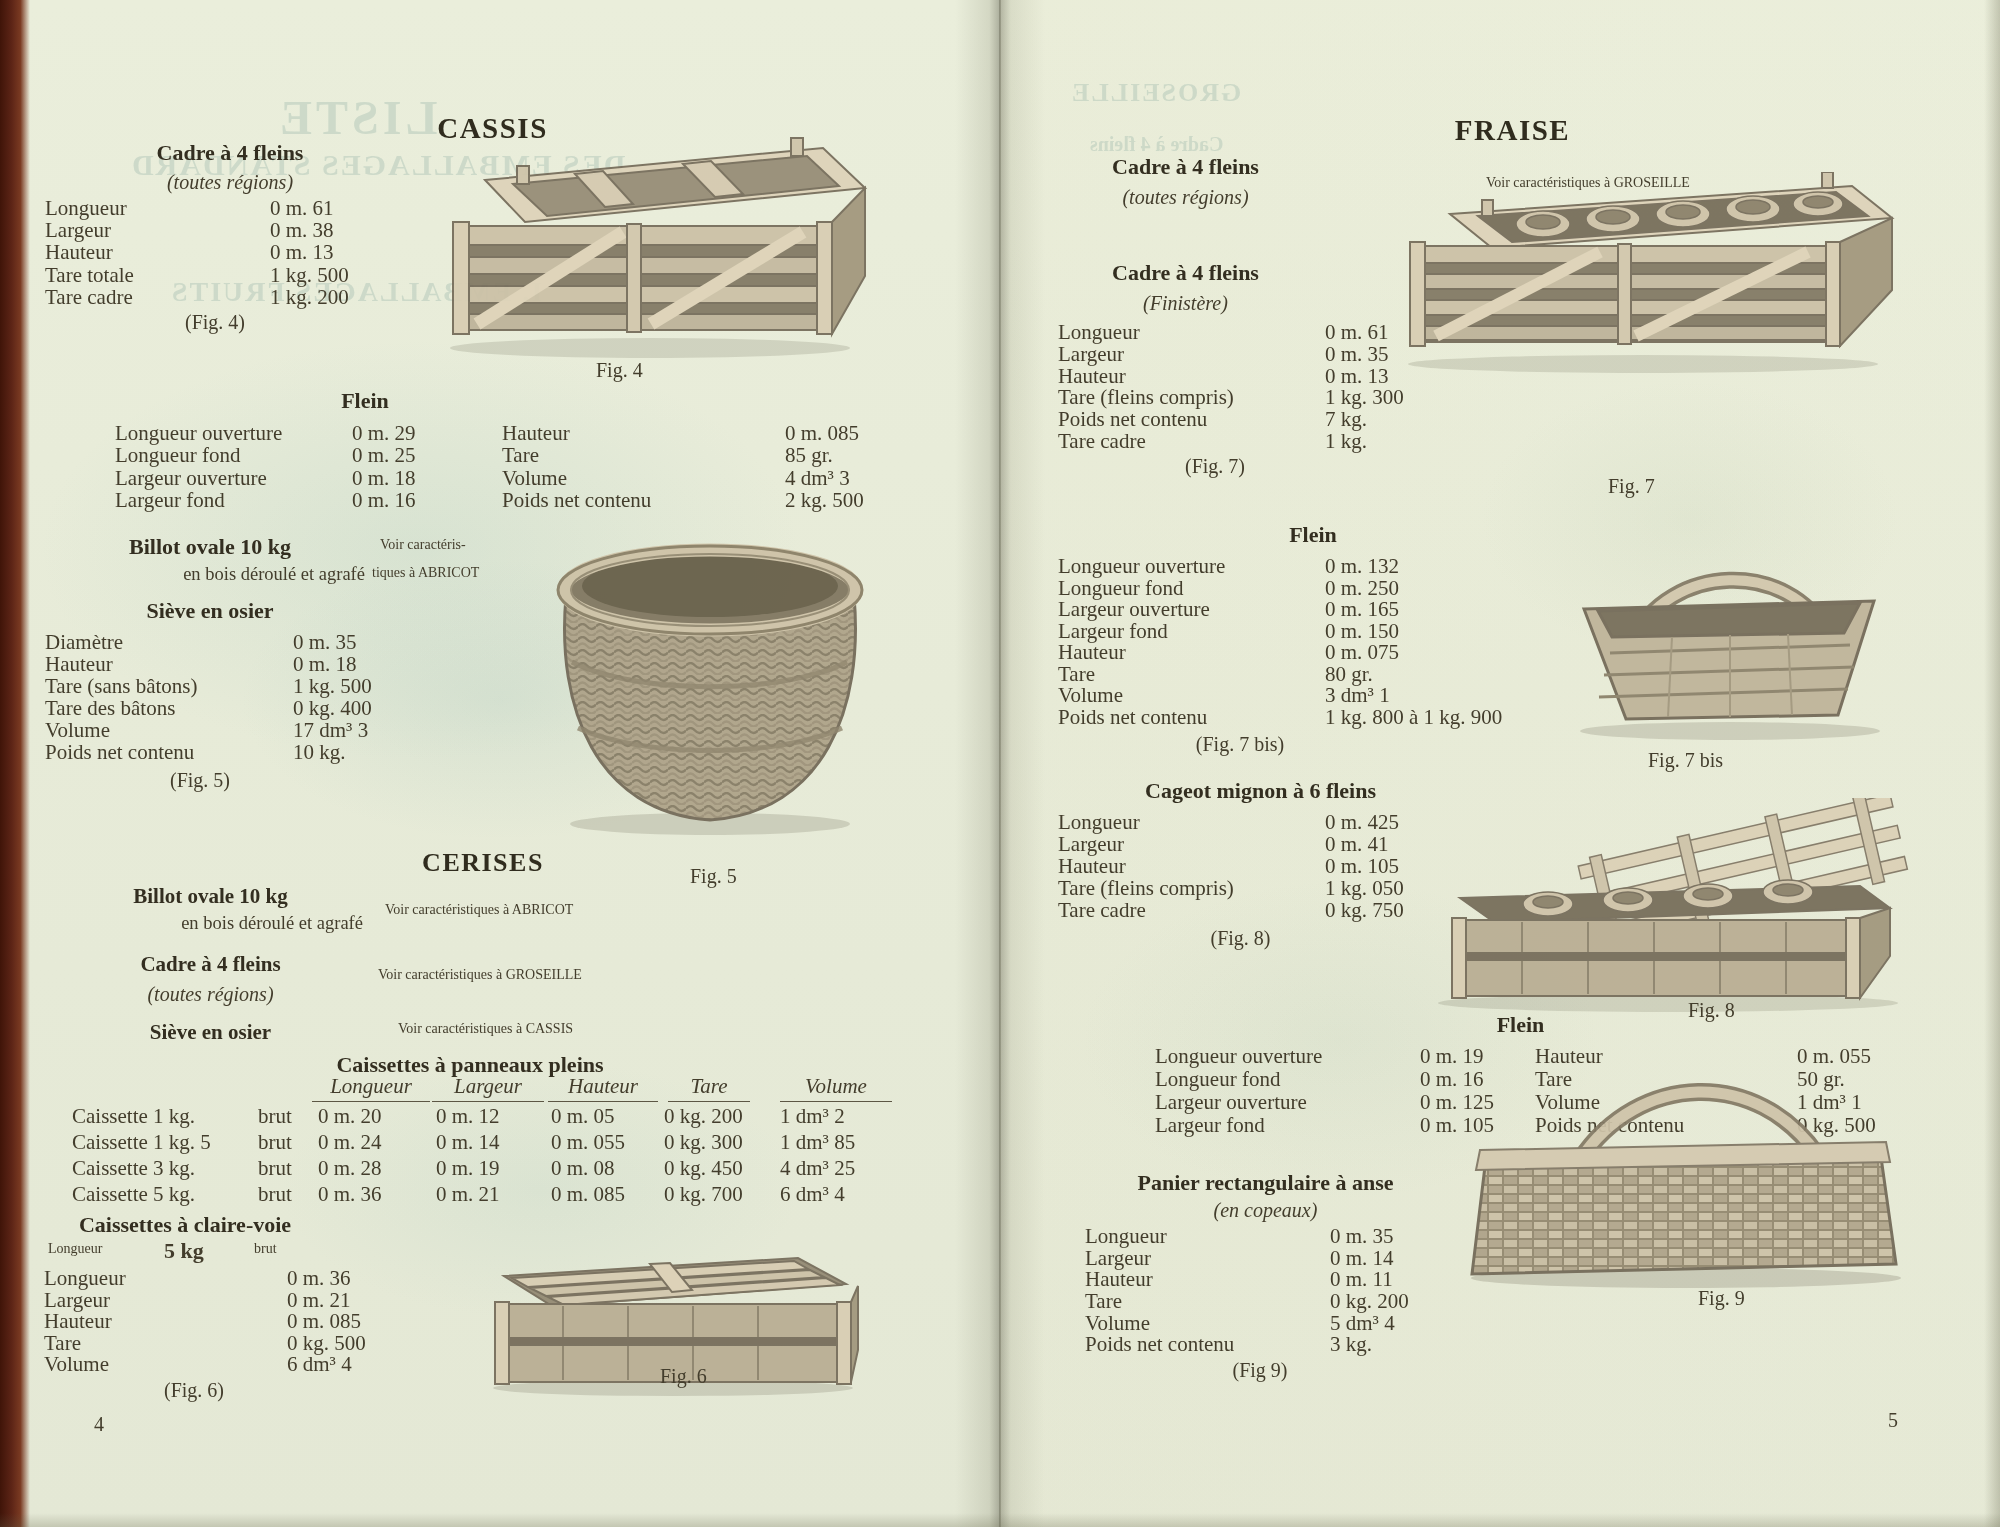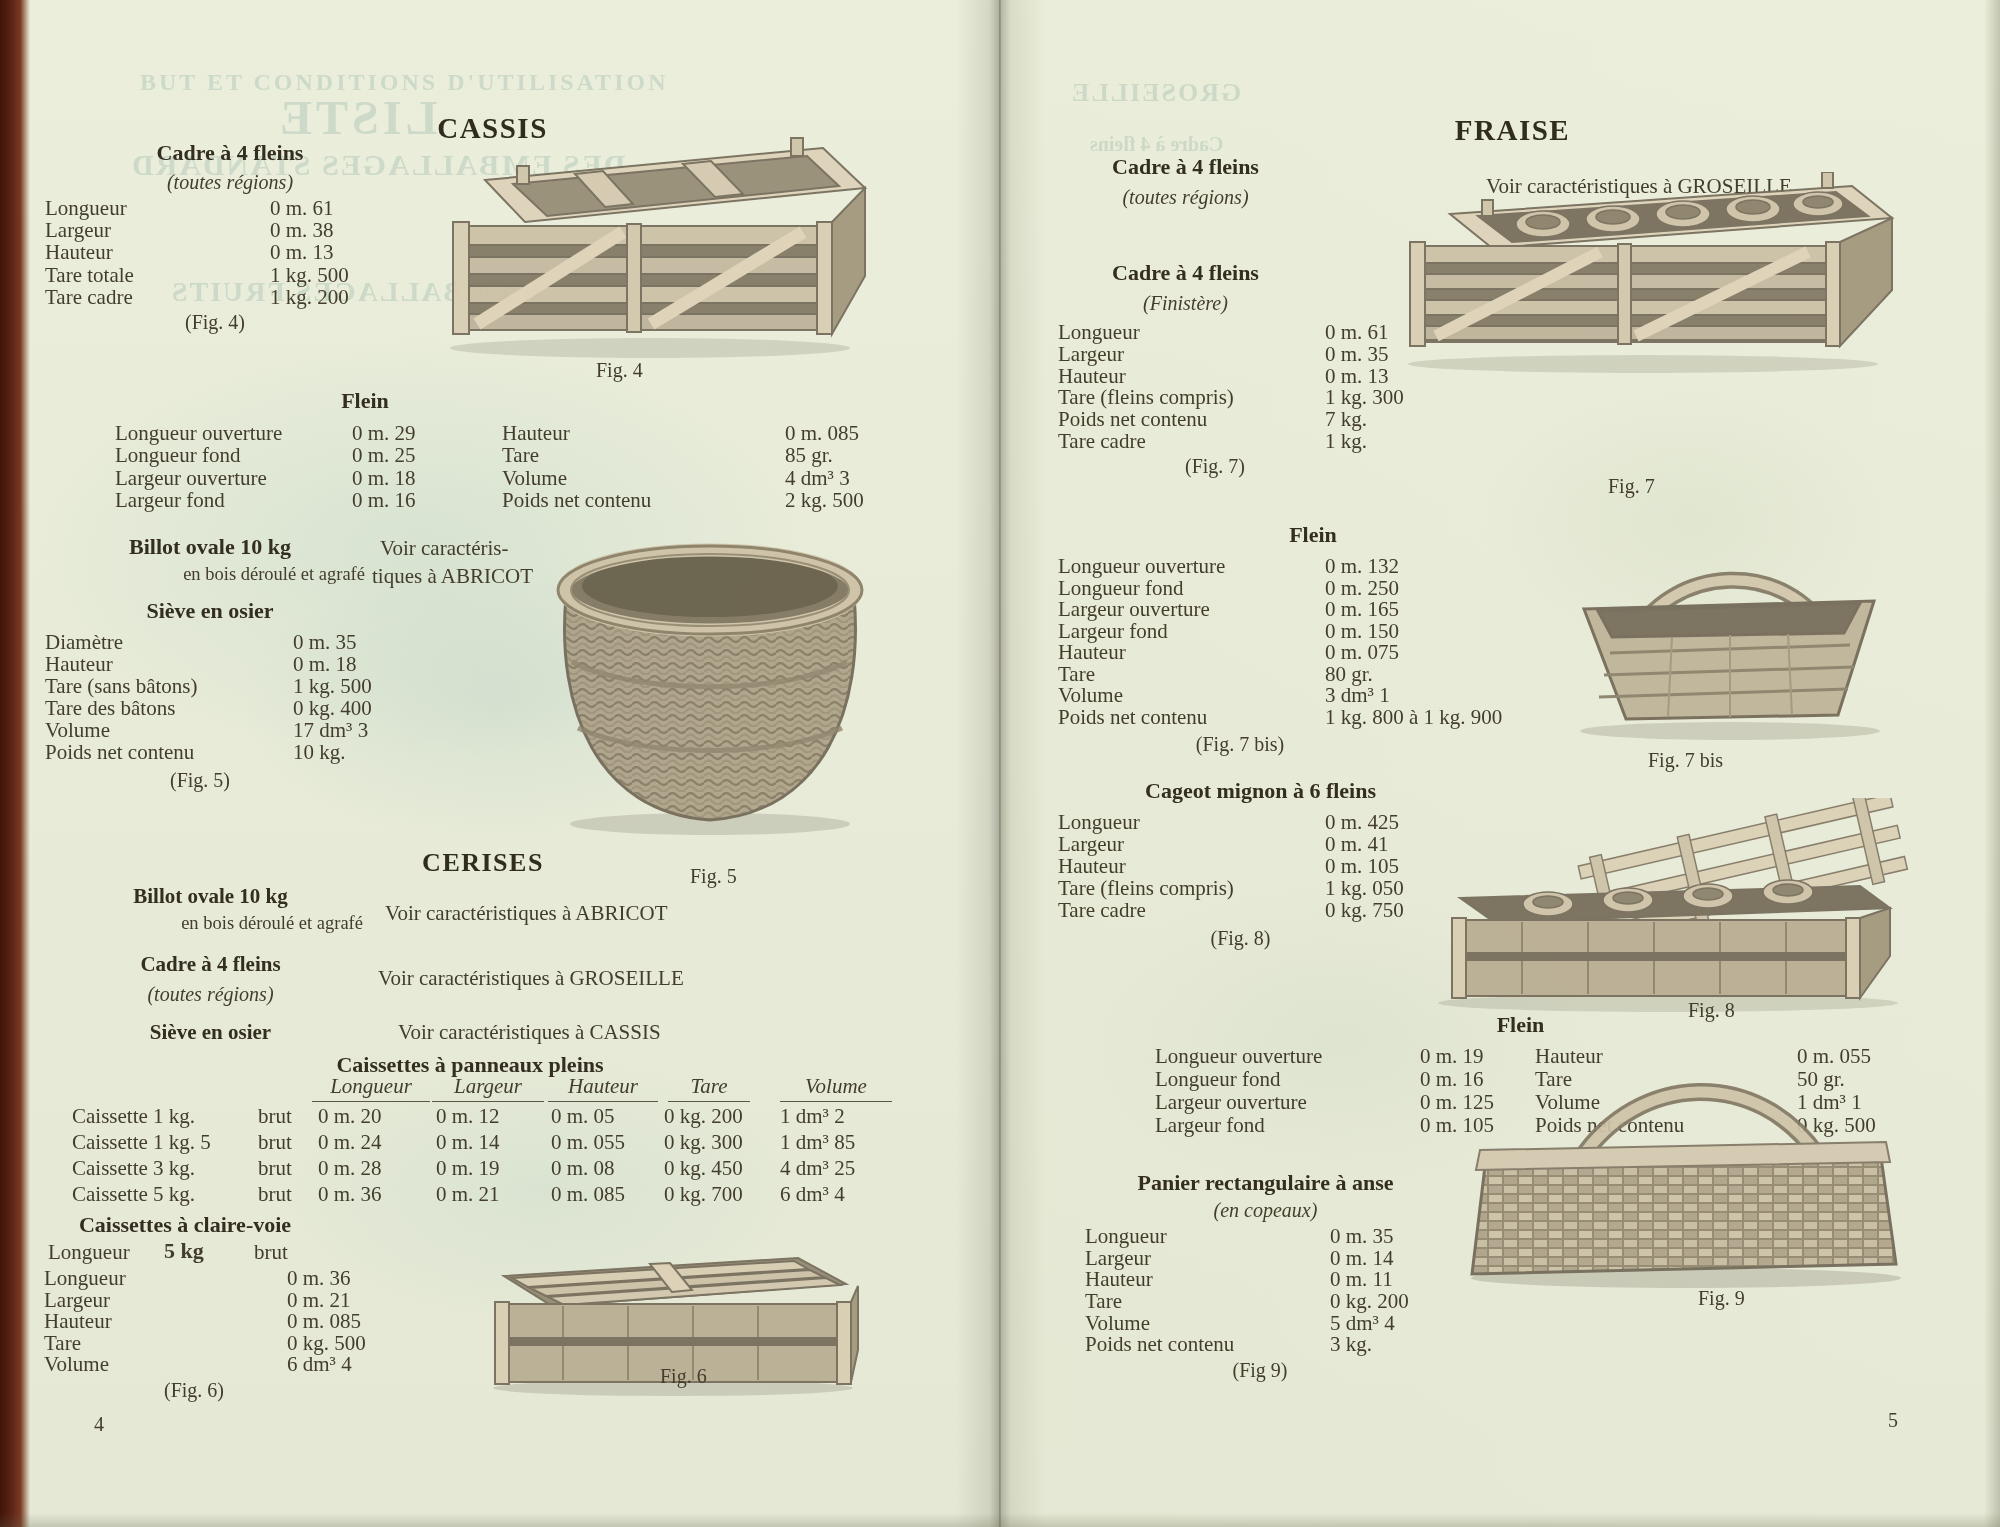--- a/index.html
+++ b/index.html
@@ -26,21 +26,21 @@
   .gh.mir{transform:scaleX(-1);}
 
   .ttl{position:absolute;font-weight:700;font-size:29px;line-height:1;letter-spacing:1.5px;
        text-align:center;color:#302c1e;white-space:nowrap;}
   .h{position:absolute;font-weight:700;font-size:22px;line-height:1;text-align:center;
      color:#332e20;white-space:nowrap;}
   .s{position:absolute;font-style:italic;font-size:20px;line-height:1;text-align:center;white-space:nowrap;}
   .s2{position:absolute;font-size:18.5px;line-height:1;text-align:right;white-space:nowrap;}
   .fr{position:absolute;font-size:20px;line-height:1;text-align:center;white-space:nowrap;}
   .cap{position:absolute;font-size:20px;line-height:1;white-space:nowrap;}
-  .t{position:absolute;font-size:21px;line-height:1;white-space:nowrap;}
+  .t{position:absolute;font-size:14px;line-height:1;white-space:nowrap;}
   .t.b{font-weight:700;font-size:22px;}
 
   .kv{position:absolute;font-size:21px;}
   .kv .row{display:grid;grid-template-columns:var(--vx,225px) 1fr;height:var(--lh,22px);align-items:start;}
   .kv .lab,.kv .val{white-space:nowrap;line-height:1;}
 
   .cais-head{position:absolute;left:0;top:0;width:960px;height:32px;}
   .cais-head span{position:absolute;font-style:italic;font-size:21px;line-height:1;text-align:center;
       border-bottom:1.5px solid #5c5644;padding-bottom:4px;}
   .cais-rows{position:absolute;left:0;width:960px;}
@@ -61,21 +61,20 @@
   <div class="tintR"></div>
   <div class="edge-right"></div>
   <div class="edge-bottom"></div>
 
   <div class="stain" style="left:40px;top:340px;width:760px;height:420px;background:radial-gradient(closest-side,rgba(150,190,180,.20),rgba(150,190,180,0));"></div>
   <div class="stain" style="left:240px;top:560px;width:520px;height:280px;background:radial-gradient(closest-side,rgba(145,185,178,.18),rgba(145,185,178,0));"></div>
   <div class="stain" style="left:280px;top:1060px;width:520px;height:260px;background:radial-gradient(closest-side,rgba(150,190,180,.14),rgba(150,190,180,0));"></div>
   <div class="stain" style="left:1480px;top:380px;width:420px;height:280px;background:radial-gradient(closest-side,rgba(170,190,160,.13),rgba(170,190,160,0));"></div>
   <div class="stain" style="left:1080px;top:880px;width:520px;height:320px;background:radial-gradient(closest-side,rgba(160,185,165,.12),rgba(160,185,165,0));"></div>
 
-  <span class="gh" style="left:140px;top:70px;font-size:24px;letter-spacing:3px">BUT ET CONDITIONS D'UTILISATION</span>
   <span class="gh mir" style="left:276px;top:94px;font-size:48px;letter-spacing:4px">LISTE</span>
   <span class="gh mir" style="left:130px;top:150px;font-size:30px;letter-spacing:2px">DES EMBALLAGES STANDARD</span>
   <span class="gh mir" style="left:170px;top:278px;font-size:28px;letter-spacing:2px">I. EMBALLAGES FRUITS</span>
   <span class="gh mir" style="left:1070px;top:80px;font-size:26px;letter-spacing:2px">GROSEILLE</span>
   <span class="gh mir" style="left:1090px;top:134px;font-size:20px">Cadre à 4 fleins</span>
 
   <span class="ttl" style="left:380px;top:114px;width:225px">CASSIS</span>
 
   <span class="h" style="left:75px;top:142px;width:310px">Cadre à 4 fleins</span>
   <span class="s" style="left:75px;top:172px;width:310px">(toutes régions)</span>

